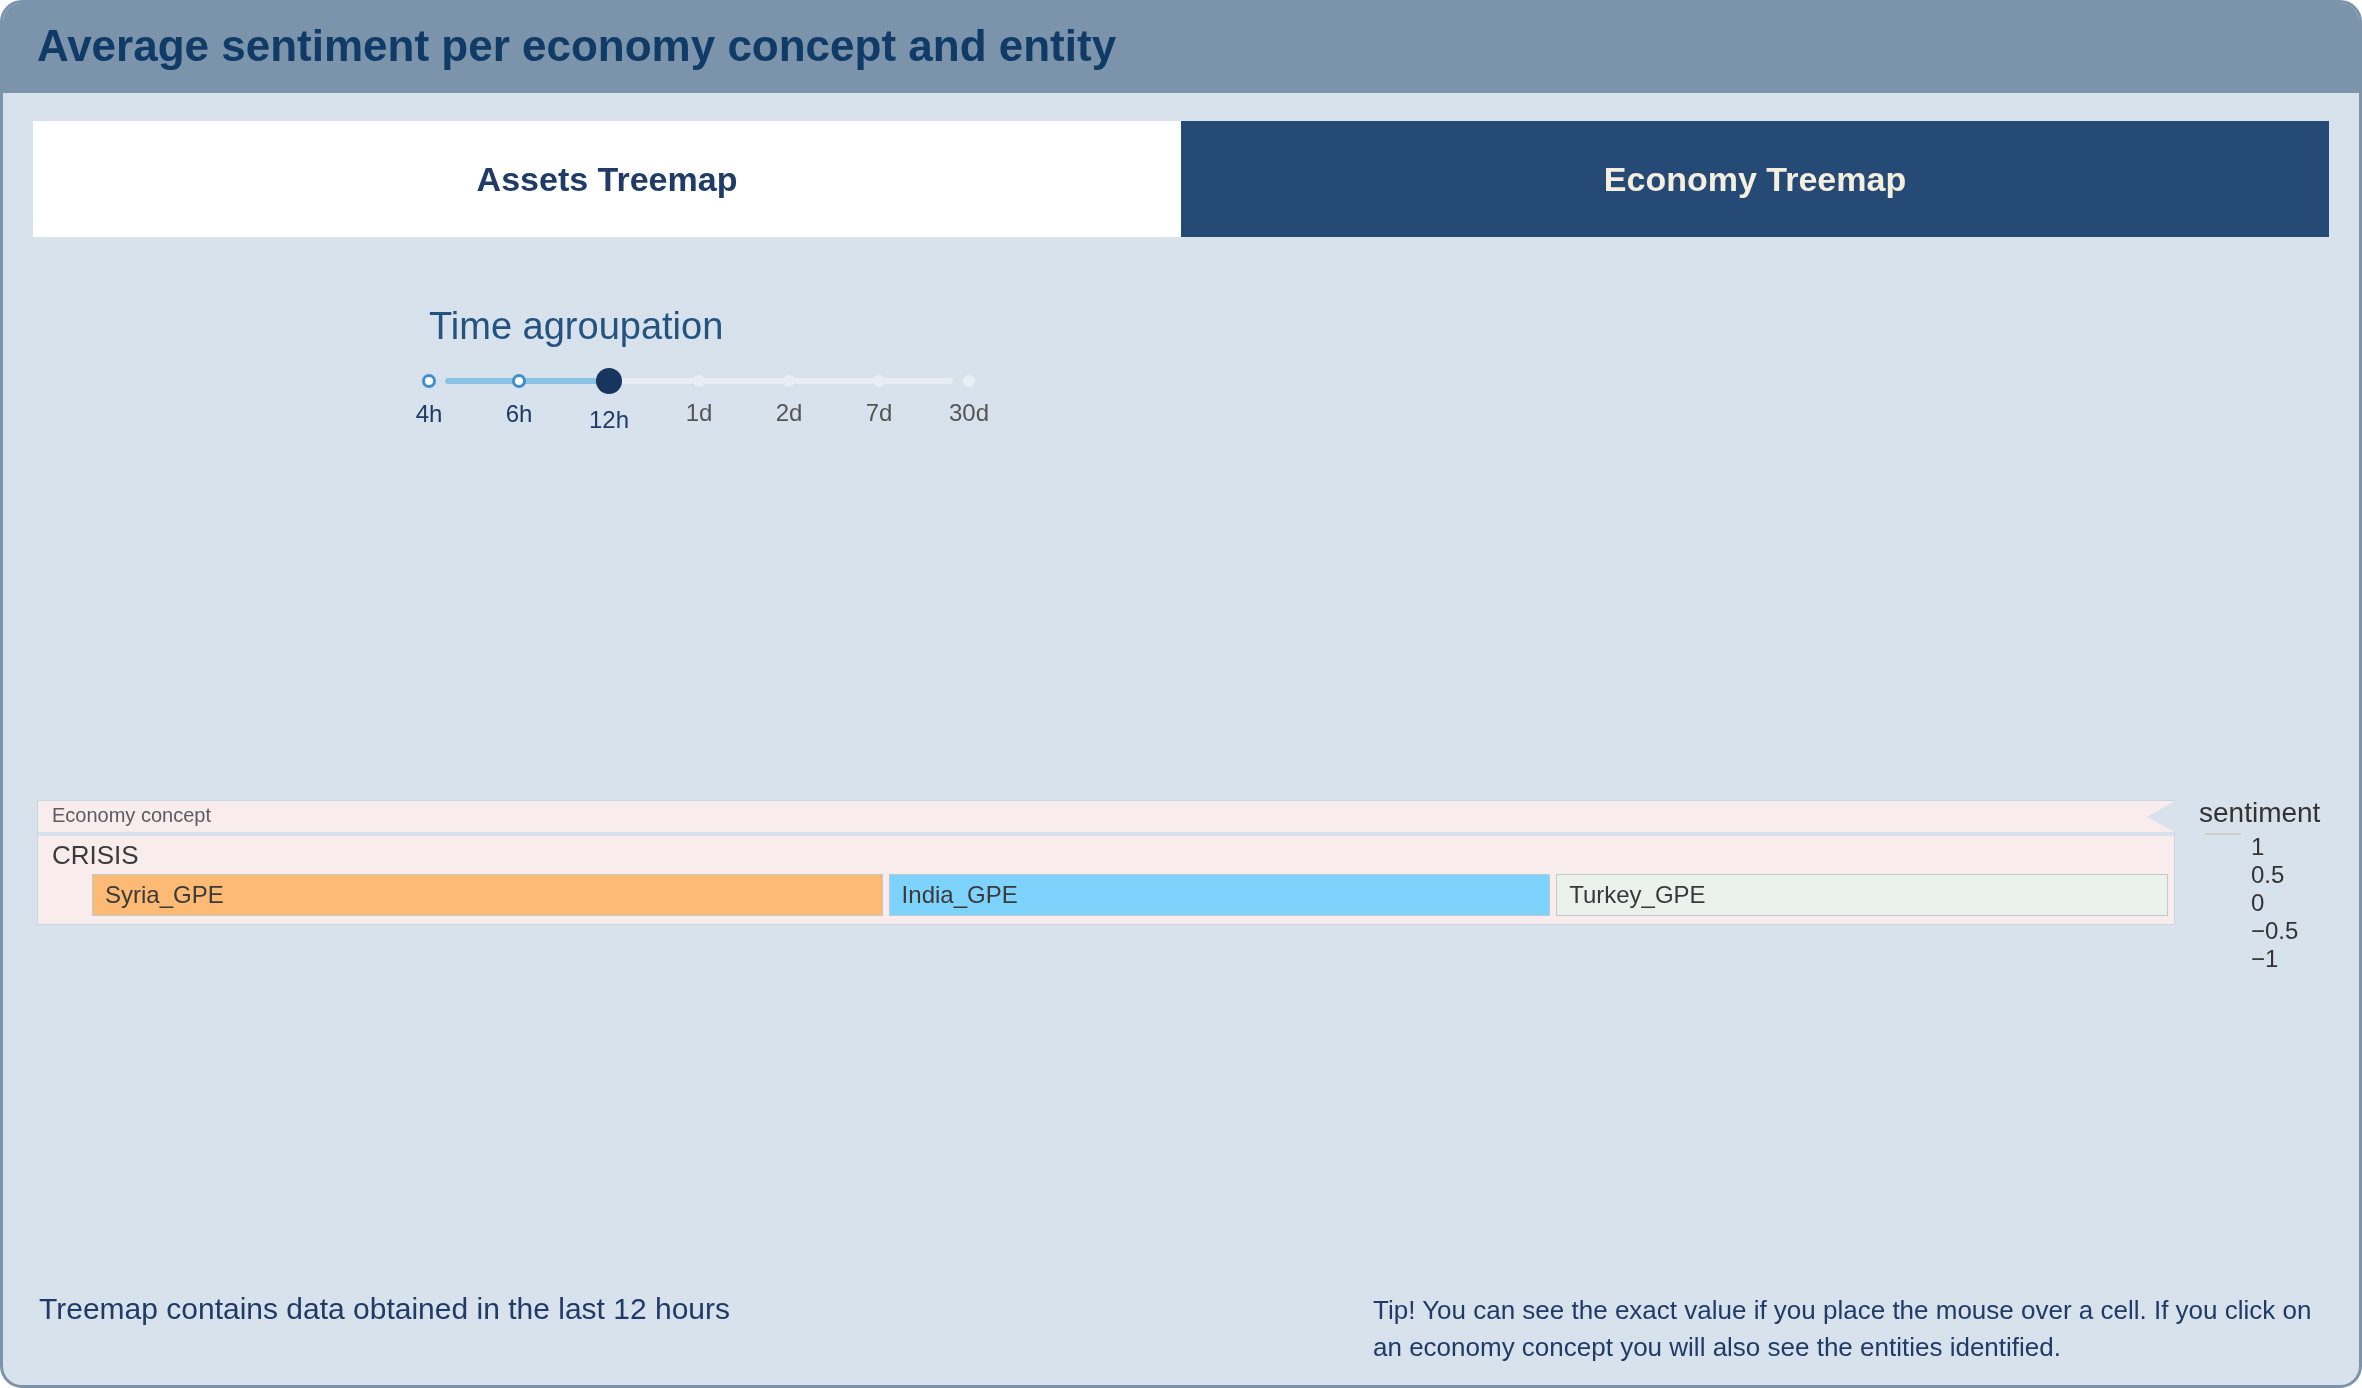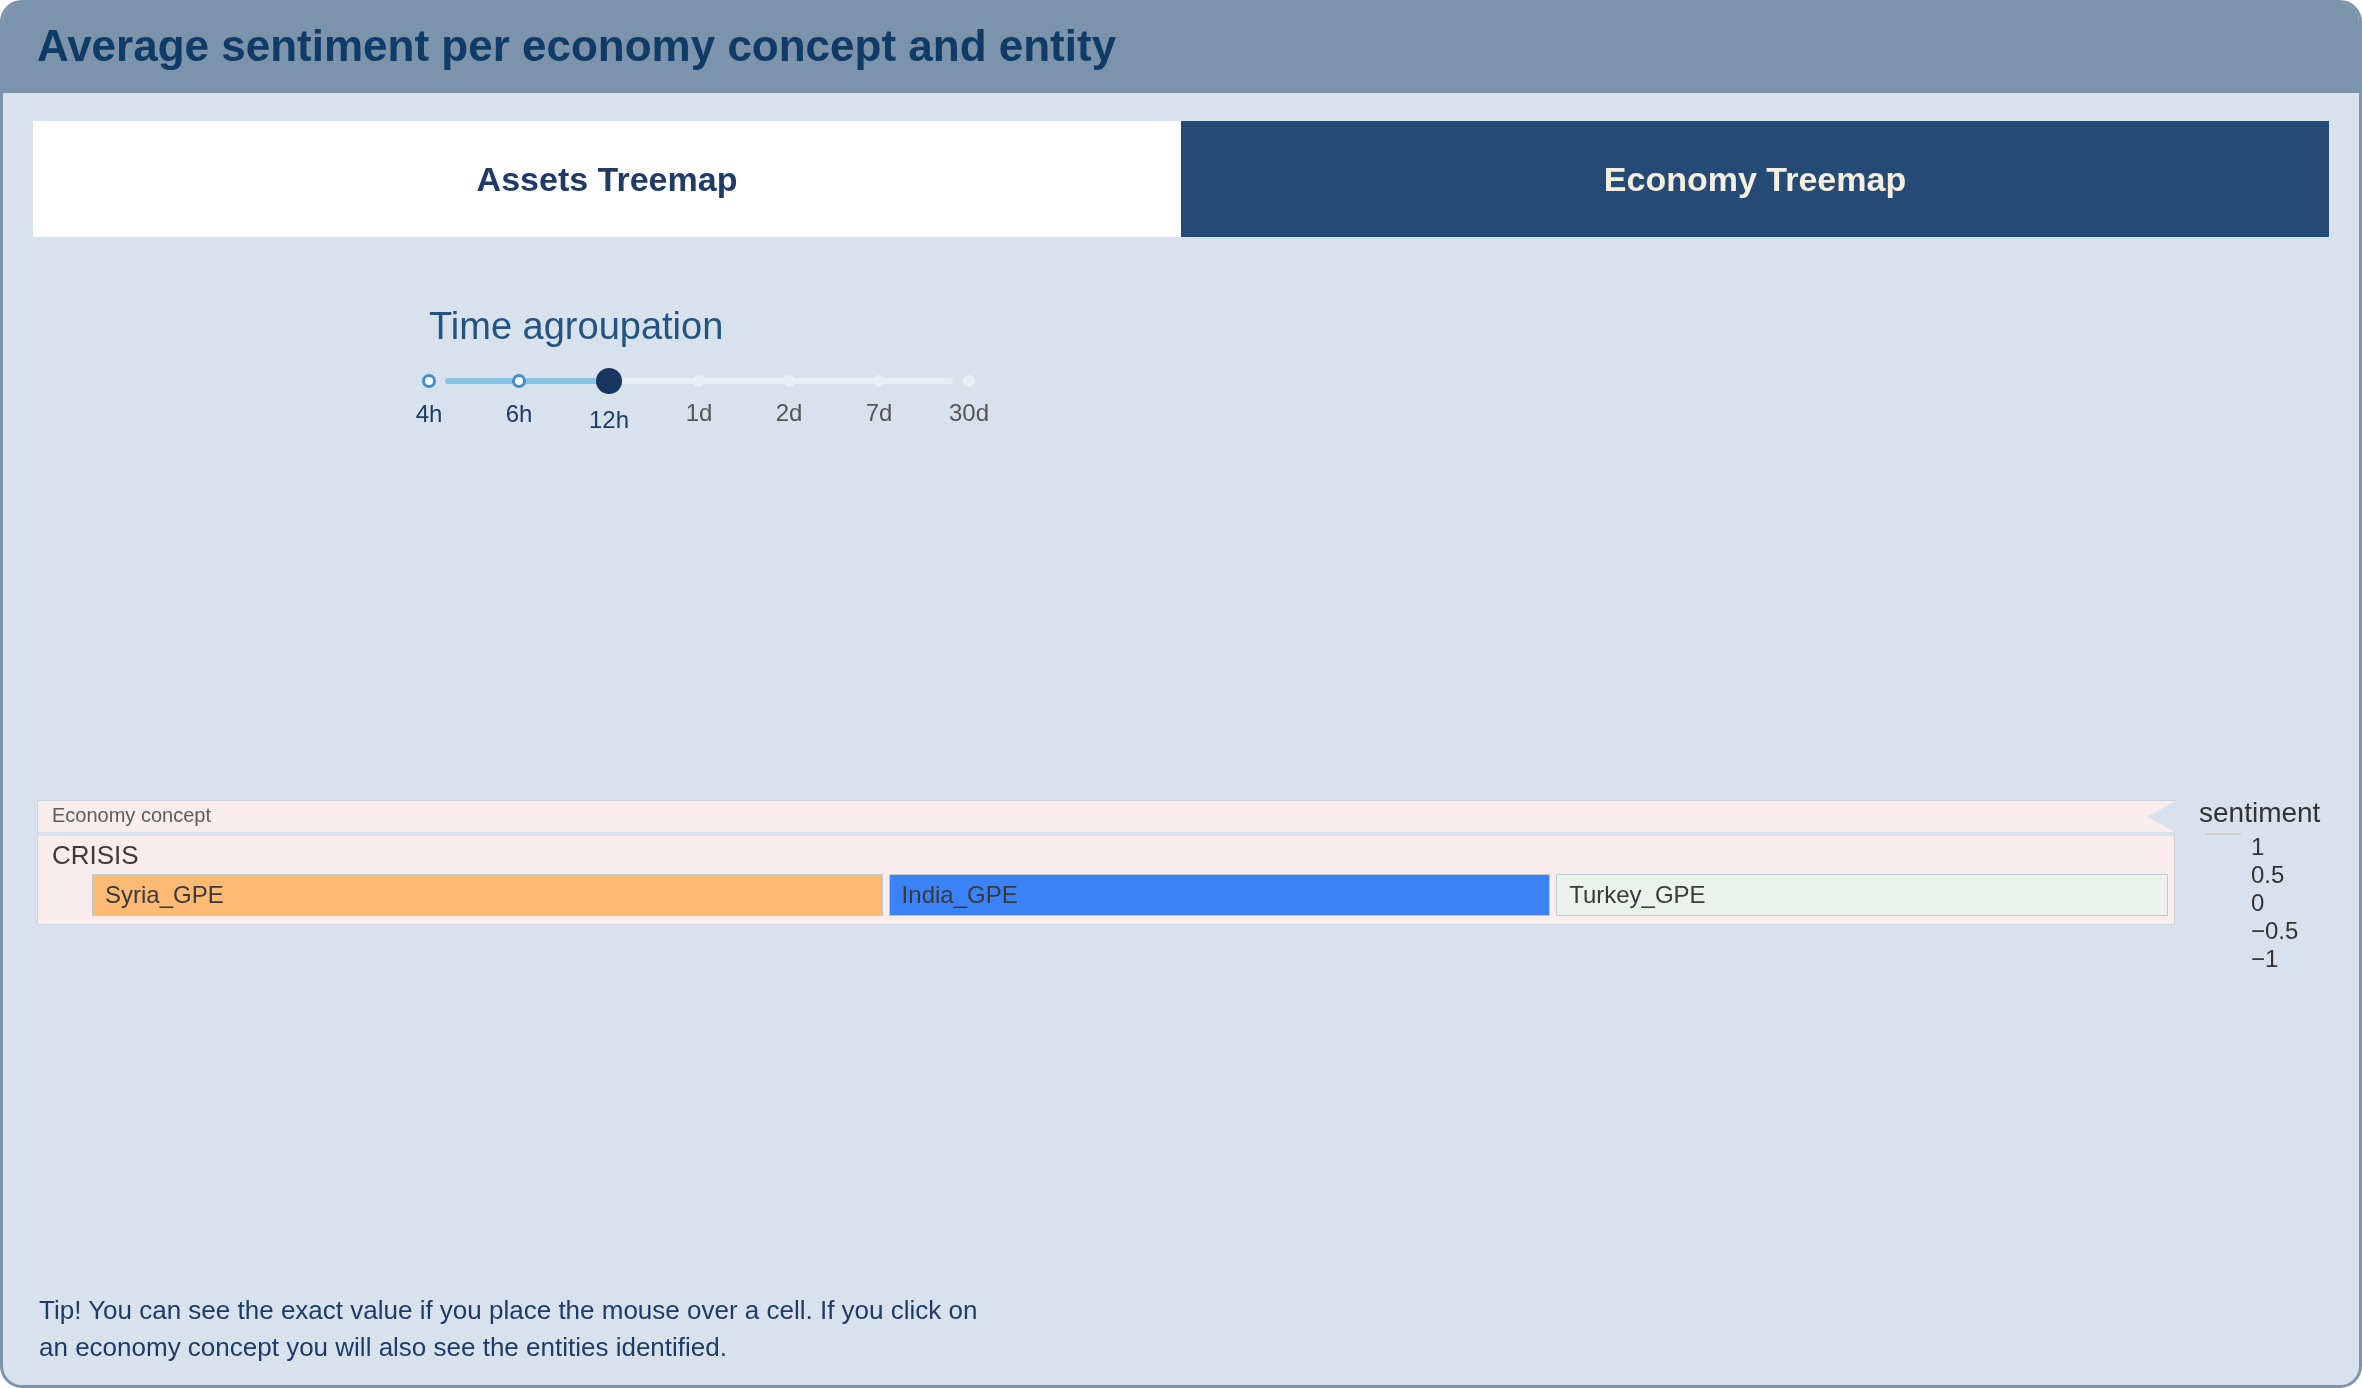--- a/index.html
+++ b/index.html
@@ -196,21 +196,21 @@
       </div>
 
       <div class="chart-row">
 
         <div class="treemap">
           <div class="tm-breadcrumb">Economy concept</div>
           <div class="tm-sep"></div>
           <div class="tm-group-label">CRISIS</div>
           <div class="tm-cells">
               <div class="tm-cell" style="flex: 0.385 1 0px; background: #fdba74; margin-left: 48px;">Syria_GPE</div>
-              <div class="tm-cell" style="flex: 0.32 1 0px; background: #3b82f6;">India_GPE</div>
+              <div class="tm-cell" style="flex: 0.32 1 0px; background: #7dd3fc;">India_GPE</div>
               <div class="tm-cell" style="flex: 0.295 1 0px; background: rgb(235, 242, 236);">Turkey_GPE</div>
             </div>
         </div>
 
         <div class="legend">
           <div class="legend-title">sentiment</div>
           <div class="legend-body">
             <div class="legend-bar"></div>
             <div class="legend-ticks">
                 <div class="legend-tick">1</div>
@@ -218,18 +218,19 @@
                 <div class="legend-tick">0</div>
                 <div class="legend-tick">−0.5</div>
                 <div class="legend-tick">−1</div>
               </div>
           </div>
         </div>
 
       </div>
 
       <div class="footer">
+        <div class="footer-left">Treemap contains data obtained in the last 12 hours</div>
         <div class="footer-right">Tip! You can see the exact value if you place the mouse over a cell. If you click on an economy concept you will also see the entities identified.</div>
       </div>
 
     </div>
   </div>
 </div>
 
 </body></html>

